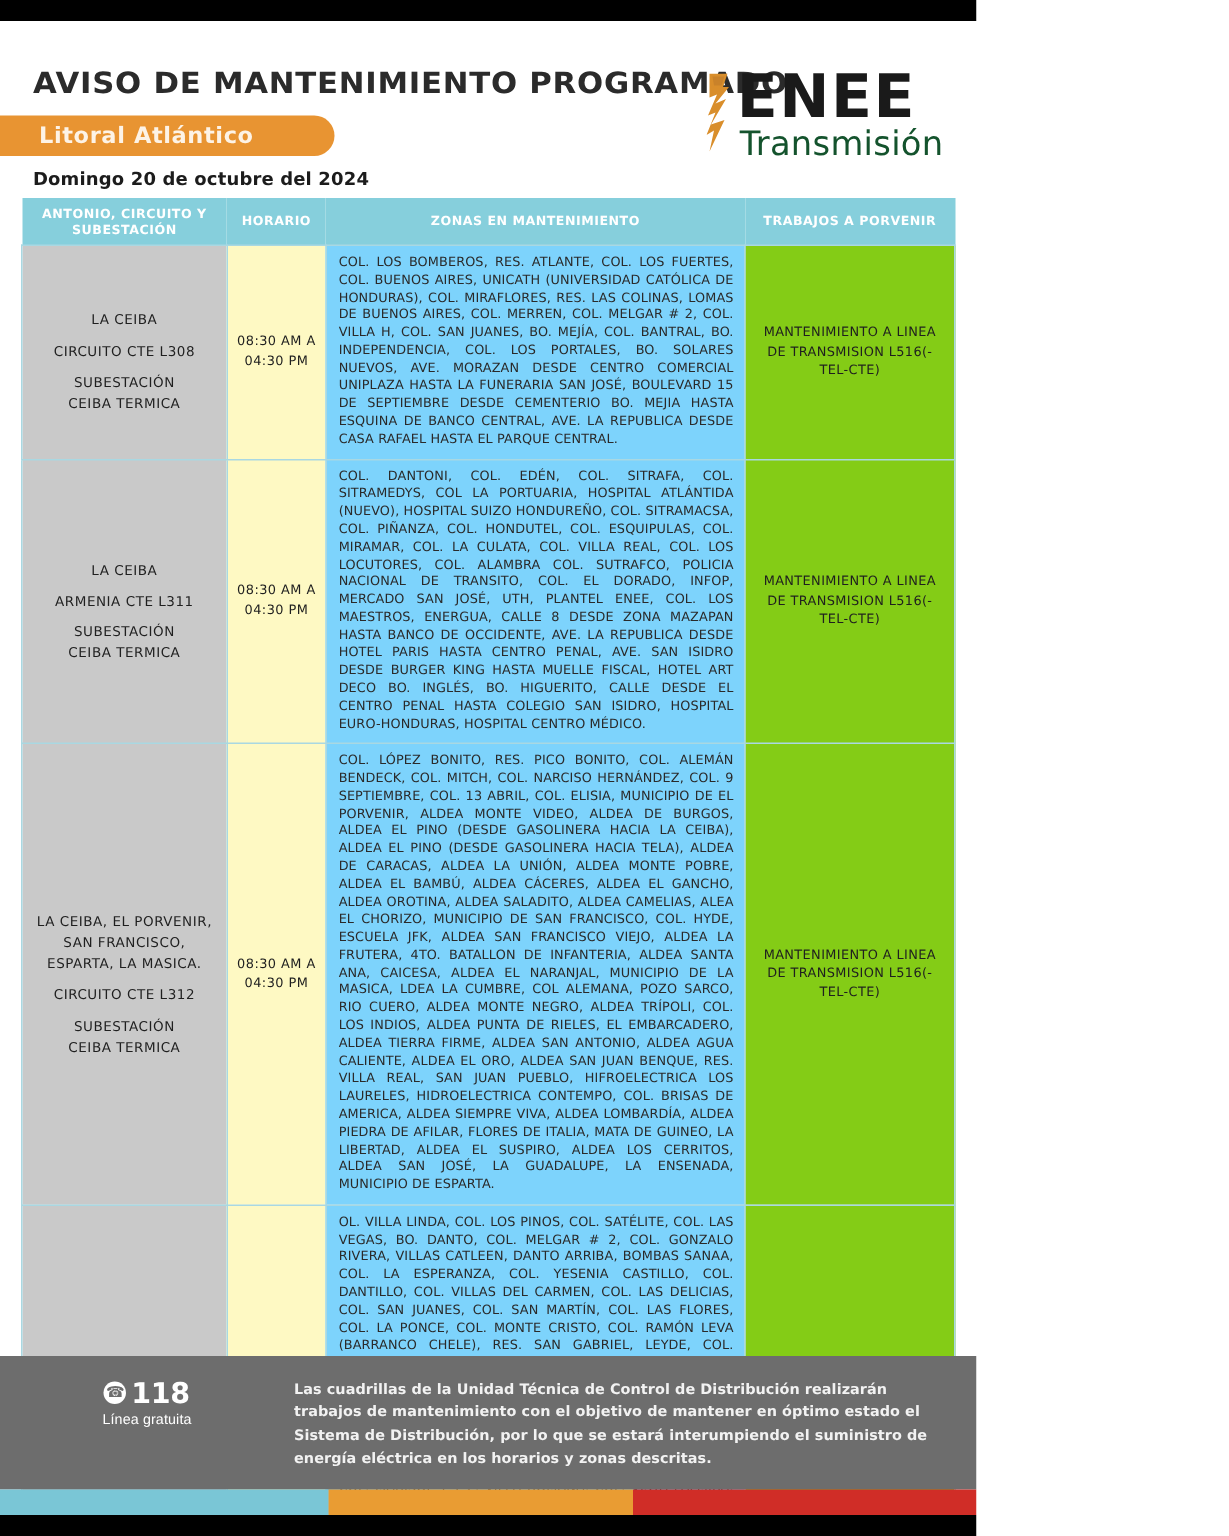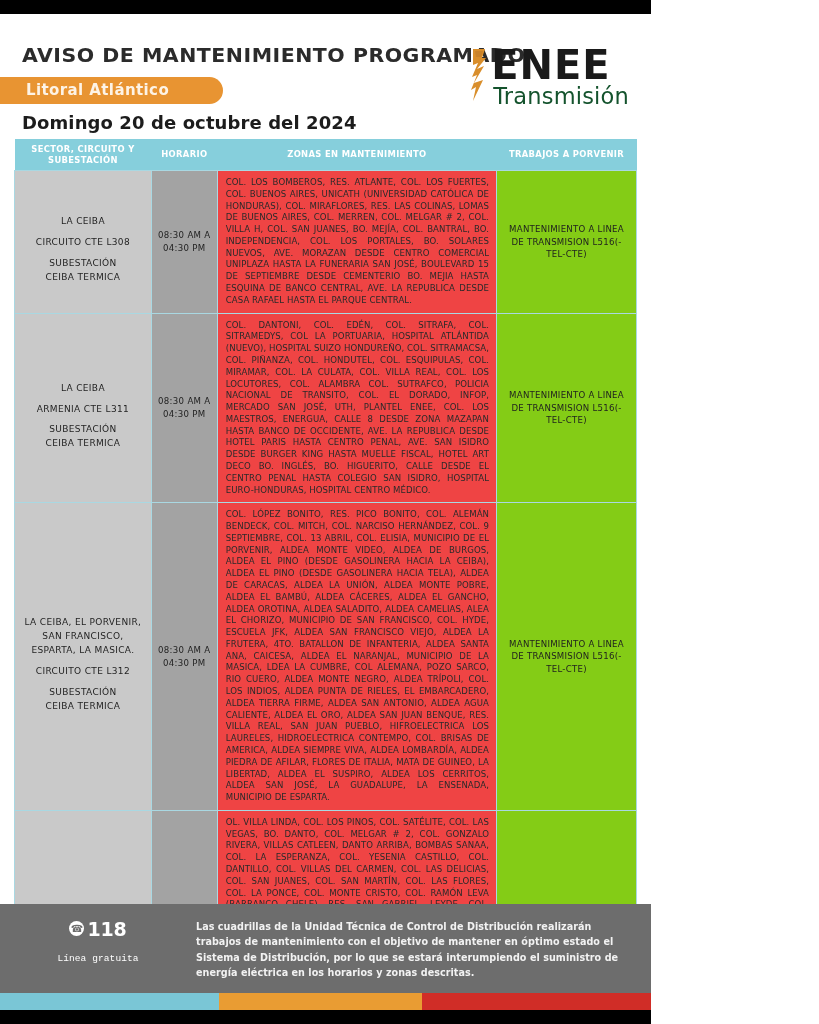--- a/index.html
+++ b/index.html
@@ -57,21 +57,21 @@
     letter-spacing: 0.4px;
     padding: 4px 54px 5px 20px;
     border-radius: 0 16px 16px 0;
     margin-left: -22px;
     padding-left: 26px;
     font-family: "DejaVu Sans", sans-serif;
   }
 
   .date-line {
     margin-top: 8px;
-    font-size: 18px;
+    font-size: 12px;
     font-weight: bold;
     color: #1c1c1c;
     letter-spacing: 0.1px;
     font-family: "DejaVu Sans", sans-serif;
   }
 
   
   .logo {
     position: absolute;
     right: 22px;
@@ -148,31 +148,31 @@
     color: #1f1f1f;
     letter-spacing: 0.35px;
     line-height: 1.55;
     padding: 6px 6px;
   }
   td.c-sector .blk { margin: 7px 0; }
   td.c-sector .blk:first-child { margin-top: 17px; }
   td.c-sector .blk:last-child { margin-bottom: 0; }
 
   td.c-horario {
-    background: #a3a3a3;
+    background: #fef9c3;
     text-align: center;
     font-size: 8.6px;
     color: #1f1f1f;
     letter-spacing: 0.3px;
     line-height: 1.5;
     padding: 4px 6px;
   }
 
   td.c-zonas {
-    background: #ef4444;
+    background: #7dd3fc;
     text-align: justify;
     text-align-last: left;
     font-size: 8.55px;
     color: #2a2a2a;
     letter-spacing: 0.08px;
     line-height: 1.38;
     padding: 6px 7px 6px 8px;
     hyphens: auto;
     vertical-align: top;
   }
@@ -223,22 +223,22 @@
     line-height: 1;
   }
   .phone-num {
     font-size: 19px;
     font-weight: bold;
     font-family: "DejaVu Sans", sans-serif;
     letter-spacing: -0.2px;
   }
   .phone-sub {
     font-size: 9.5px;
-    font-family: Liberation Mono, monospace;
-    margin-top: 13px;
+    font-family: Liberation Sans, sans-serif;
+    margin-top: 1px;
     letter-spacing: 0.1px;
   }
   .footer-note {
     flex: 1 1 auto;
     color: #f2f2f2;
     font-size: 9.6px;
     font-family: "DejaVu Sans", sans-serif;
     font-weight: bold;
     line-height: 1.62;
     letter-spacing: 0.05px;
@@ -285,21 +285,21 @@
   <div class="table-wrap">
     <table class="sched">
       <colgroup>
         <col style="width:22.0%">
         <col style="width:10.6%">
         <col style="width:44.9%">
         <col style="width:22.5%">
       </colgroup>
       <thead>
         <tr>
-          <th>SECTOR, CIRCUITO Y SUBESTACIÓN</th>
+          <th>ANTONIO, CIRCUITO Y SUBESTACIÓN</th>
           <th>HORARIO</th>
           <th>ZONAS EN MANTENIMIENTO</th>
           <th>TRABAJOS A PORVENIR</th>
         </tr>
       </thead>
       <tbody>
         <tr>
           <td class="c-sector">
             <div class="blk">LA CEIBA</div>
             <div class="blk">CIRCUITO CTE L308</div>

